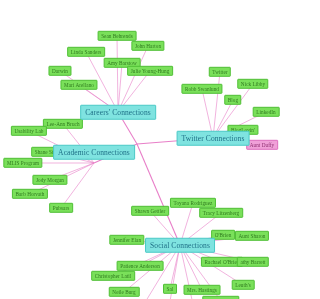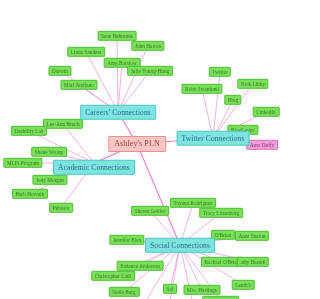--- a/index.html
+++ b/index.html
@@ -137,16 +137,15 @@
     <div class="node node-leaf" style="left: 243px; top: 257px;">Leuth's</div>
     <div class="node node-leaf" style="left: 170px; top: 261px;">Sal</div>
     <div class="node node-leaf" style="left: 202px; top: 262px;">Mrs. Hastings</div>
     <div class="node node-leaf" style="left: 124px; top: 264px;">Neile Burg</div>
     <div class="node node-leaf" style="left: 221px; top: 273px;">Katie Trzinski</div>
     <div class="node node-leaf" style="left: 141px; top: 281px;">Mark Karas</div>
     <div class="node node-leaf" style="left: 167px; top: 290px;">Nick Popowich</div>
     <div class="node node-leaf" style="left: 196px; top: 290px;">Chloe</div>
     <div class="node node-hub" style="left: 118px; top: 84px;">Careers' Connections</div>
     <div class="node node-hub" style="left: 213px; top: 110px;">Twitter Connections</div>
-    <div class="node node-hub" style="left: 94px; top: 139px; text-align: center;">Academic Connections</div>
+    <div class="node node-hub" style="left: 94px; top: 124px; text-align: center;">Academic Connections</div>
     <div class="node node-hub" style="left: 180px; top: 217px;">Social Connections</div>
-    <div class="node node-root" style="left: 137px; top: 116px;">Ashley's PLN</div>
   </div>
 
 </body></html>

